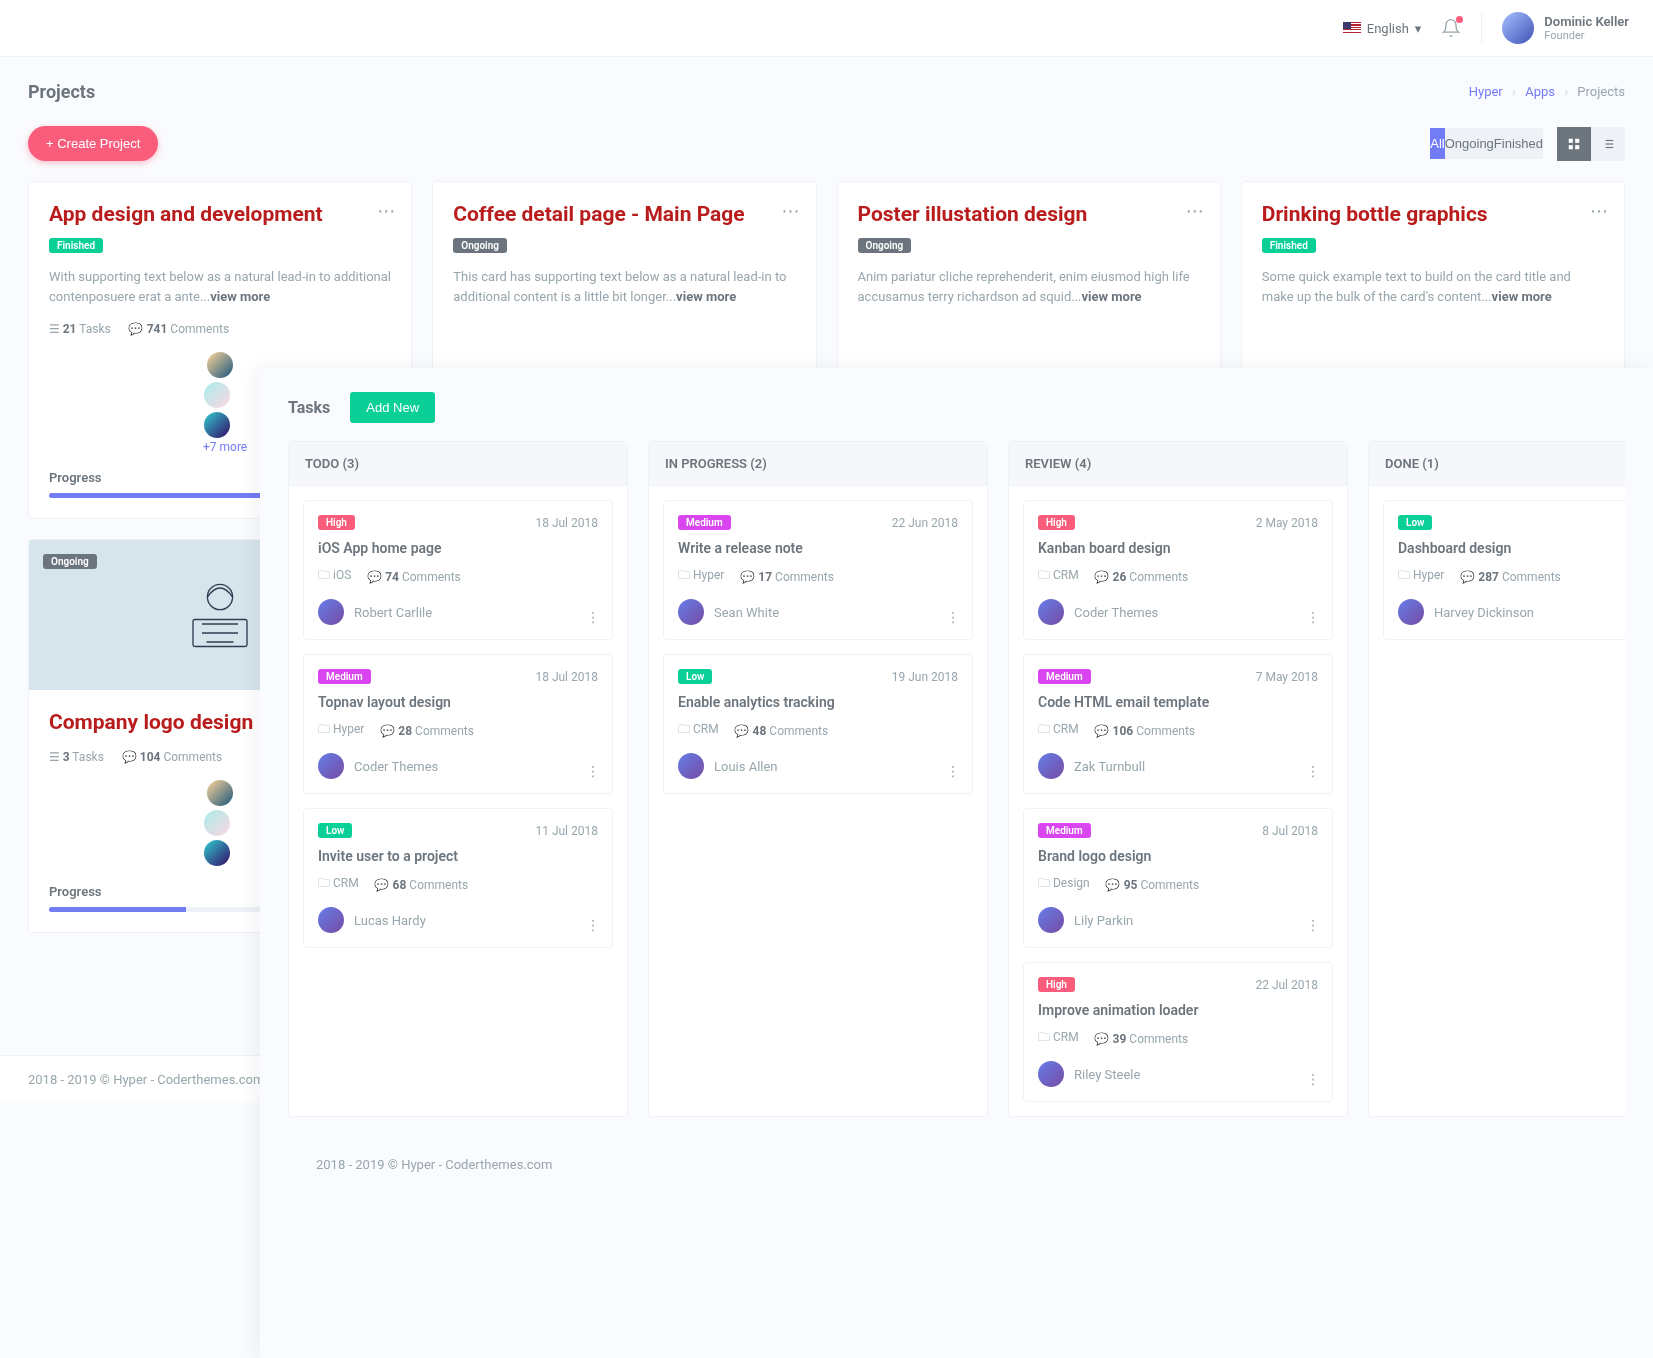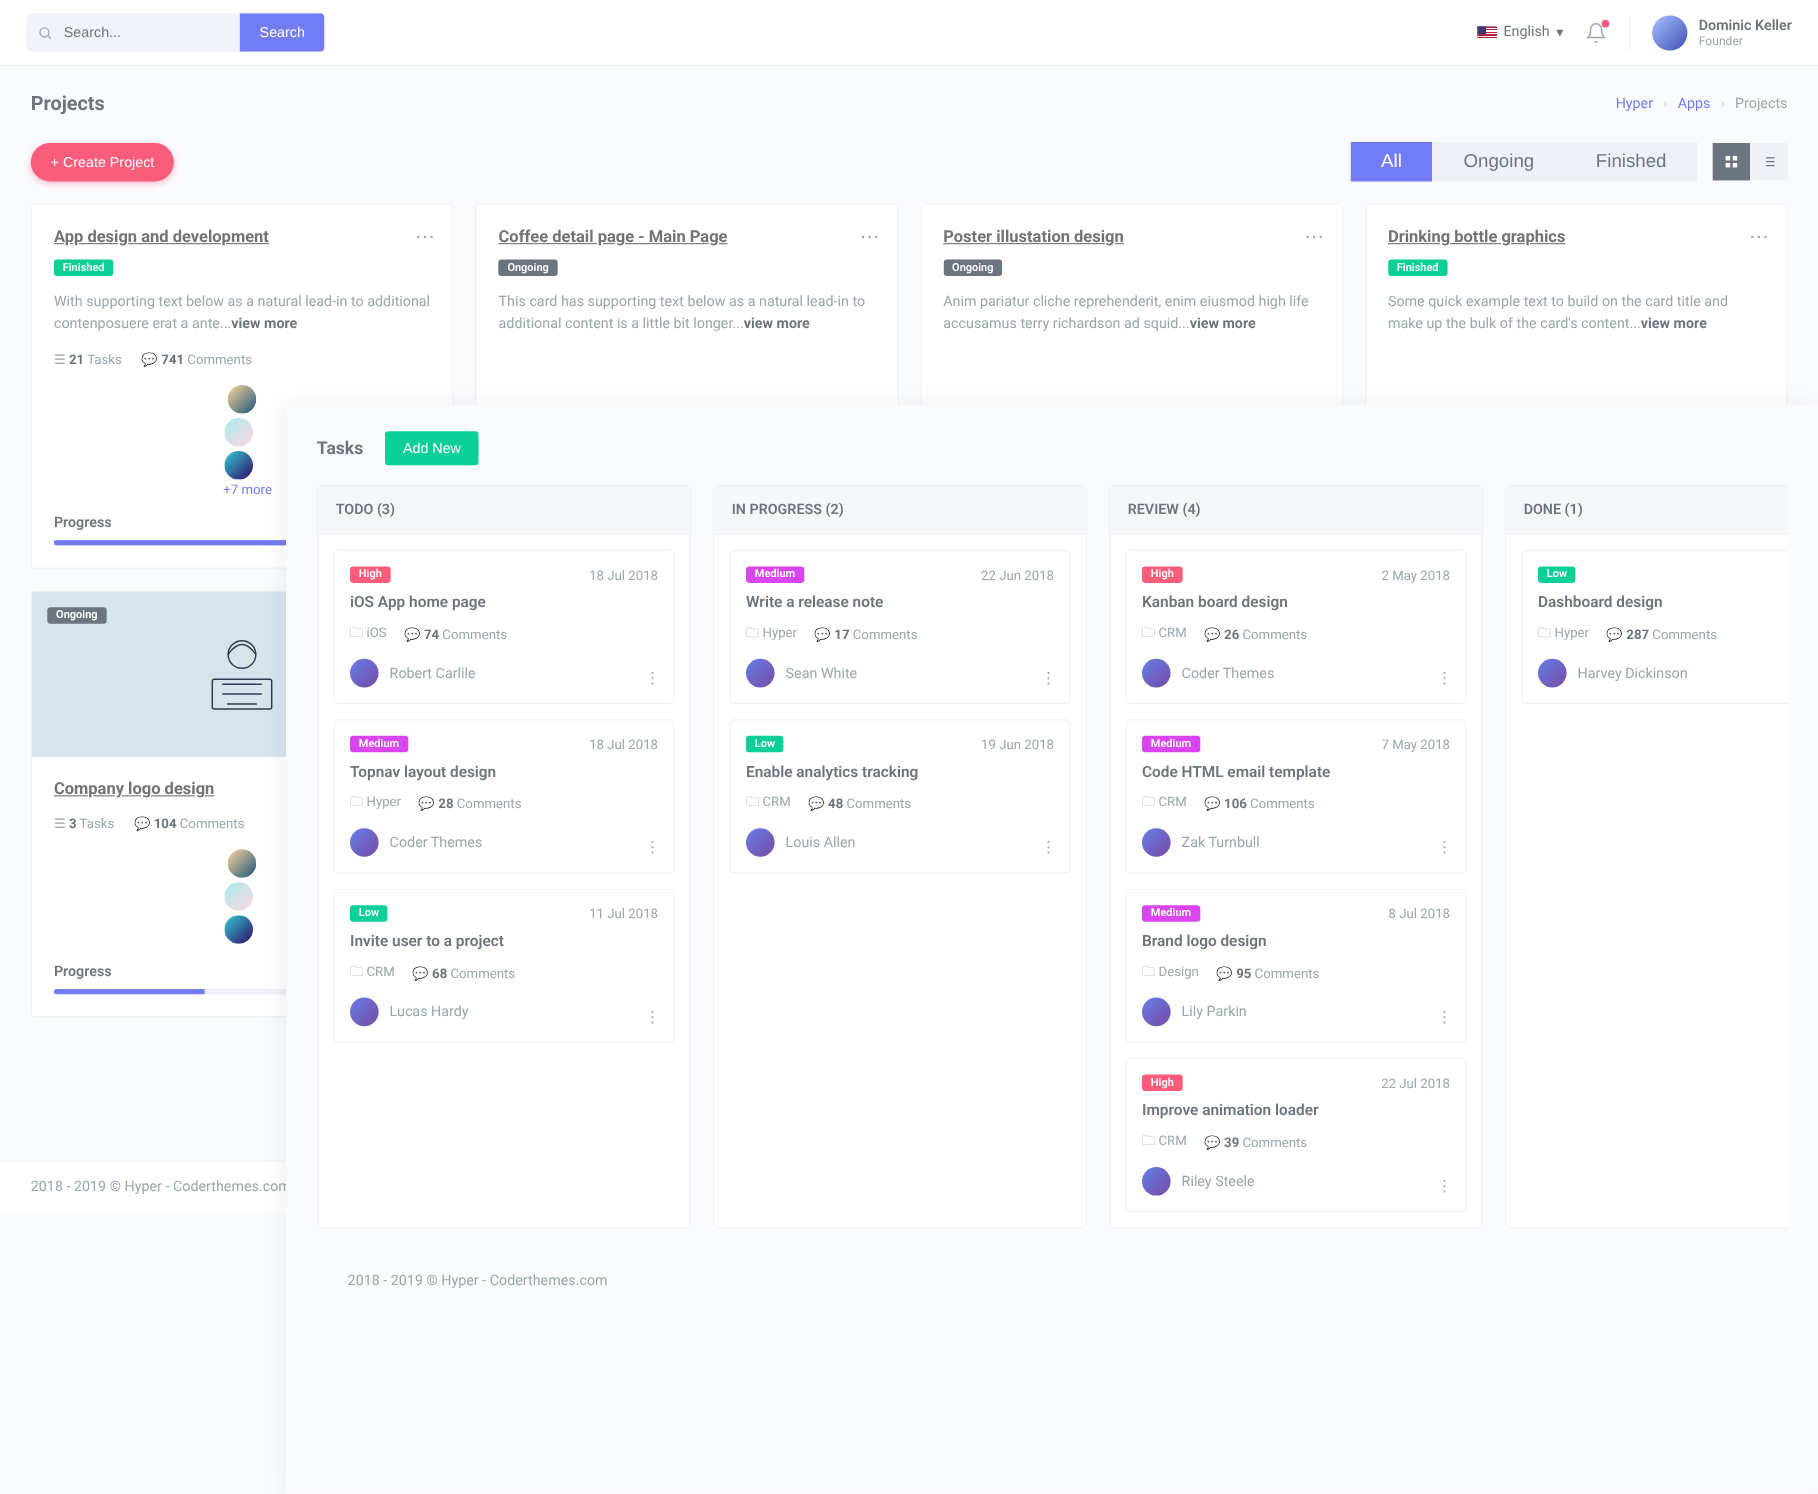--- a/index.html
+++ b/index.html
@@ -20,32 +20,32 @@
 .user-name { font-weight:600; color:#6c757d; font-size:13px; }
 .user-role { font-size:11px; color:#98a6ad; }
 .page-head { display:flex; align-items:center; padding: 24px 28px 12px; }
 .page-title { font-size:18px; font-weight:700; color:#6c757d; }
 .breadcrumb { margin-left:auto; font-size:13px; color:#98a6ad; }
 .breadcrumb a { color:#727cf5; text-decoration:none; }
 .breadcrumb .sep { margin:0 6px; color:#ced4da; }
 .toolbar { display:flex; align-items:center; padding: 12px 28px 20px; }
 .btn-create { background:#fa5c7c; color:#fff; border:none; padding:10px 18px; border-radius:20px; font-size:13px; cursor:pointer; box-shadow: 0 2px 6px rgba(250,92,124,.4); }
 .filters { margin-left:auto; display:flex; gap:0; }
-.filter-btn { border:none; padding:8px 28px; font-size:17px; cursor:pointer; background:#eef2f7; color:#6c757d;text-align:right; }
+.filter-btn { border:none; padding:8px 0; font-size:13px; cursor:pointer; background:#eef2f7; color:#6c757d;text-align:right; }
 .filter-btn.active { background:#727cf5; color:#fff; }
 .view-toggle { margin-left:14px; display:flex; gap:0; }
 .view-btn { width:34px; height:34px; border:none; background:#eef2f7; color:#6c757d; cursor:pointer; display:flex; align-items:center; justify-content:center; }
 .view-btn.active { background:#6c757d; color:#fff; }
 .projects-grid { display:grid; grid-template-columns: repeat(4, 1fr); gap:20px; padding: 0 28px 20px; }
 .project-card { background:#fff; border:1px solid #eef2f7; border-radius:4px; padding:20px; position:relative; }
 .project-card.img-card { padding:0; background:#d6e4ec; }
 .project-card .card-img { height:150px; display:flex; align-items:center; justify-content:center; }
 .project-card .card-body { padding:20px; background:#fff; }
 .card-dots { position:absolute; top:18px; right:16px; color:#98a6ad; cursor:pointer; font-size:18px; }
-.project-title { color:#737373; font-weight:700; font-size:15px; margin-bottom:10px;text-decoration:underline; }
+.project-title { color:#b91c1c; font-weight:700; font-size:21px; margin-bottom:10px; }
 .badge { display:inline-block; font-size:10px; padding:2px 8px; border-radius:3px; color:#fff; font-weight:600; }
 .badge-finished { background:#0acf97; }
 .badge-ongoing { background:#6c757d; }
 .badge-high { background:#fa5c7c; }
 .badge-medium { background:#d946ef; }
 .badge-low { background:#0acf97; }
 .project-desc { color:#98a6ad; font-size:13px; margin-top:14px; line-height:1.5; }
 .view-more { color:#6c757d; font-weight:700; cursor:pointer; }
 .project-meta { display:flex; gap:18px; margin-top:16px; color:#98a6ad; font-size:12px; align-items:flex-start; }
 .project-meta b { color:#6c757d; font-weight:700; }
@@ -76,30 +76,20 @@
 .assignee .av-sm { width:26px; height:26px; border-radius:50%; background:linear-gradient(135deg,#667eea,#764ba2); }
 .assignee-name { color:#98a6ad; font-size:13px; }
 .task-dots { position:absolute; bottom:14px; right:12px; color:#98a6ad; cursor:pointer; }
 .footer { padding:20px 28px; color:#98a6ad; font-size:13px; margin-top:20px; }
 svg { display:block; }
 </style>
 </head>
 <body>
 
 <div class="topbar">
-  <div class="search-box">
-    <span class="icon">
-      <svg width="14" height="14" viewBox="0 0 24 24" fill="none" stroke="currentColor" stroke-width="2">
-          <circle cx="11" cy="11" r="7"></circle>
-          <line x1="21" y1="21" x2="16.65" y2="16.65"></line>
-        </svg>
-    </span>
-    <input type="text" placeholder="Search..." style="">
-    <button class="search-btn">Search</button>
-  </div>
   <div class="topbar-right">
     <div class="lang">
       <span class="flag"></span>
       <span>English</span>
       <span>▾</span>
     </div>
     <div class="bell">
       <svg width="20" height="20" viewBox="0 0 24 24" fill="none" stroke="currentColor" stroke-width="1.6">
           <path d="M18 8a6 6 0 0 0-12 0c0 7-3 9-3 9h18s-3-2-3-9"></path>
           <path d="M13.73 21a2 2 0 0 1-3.46 0"></path>

